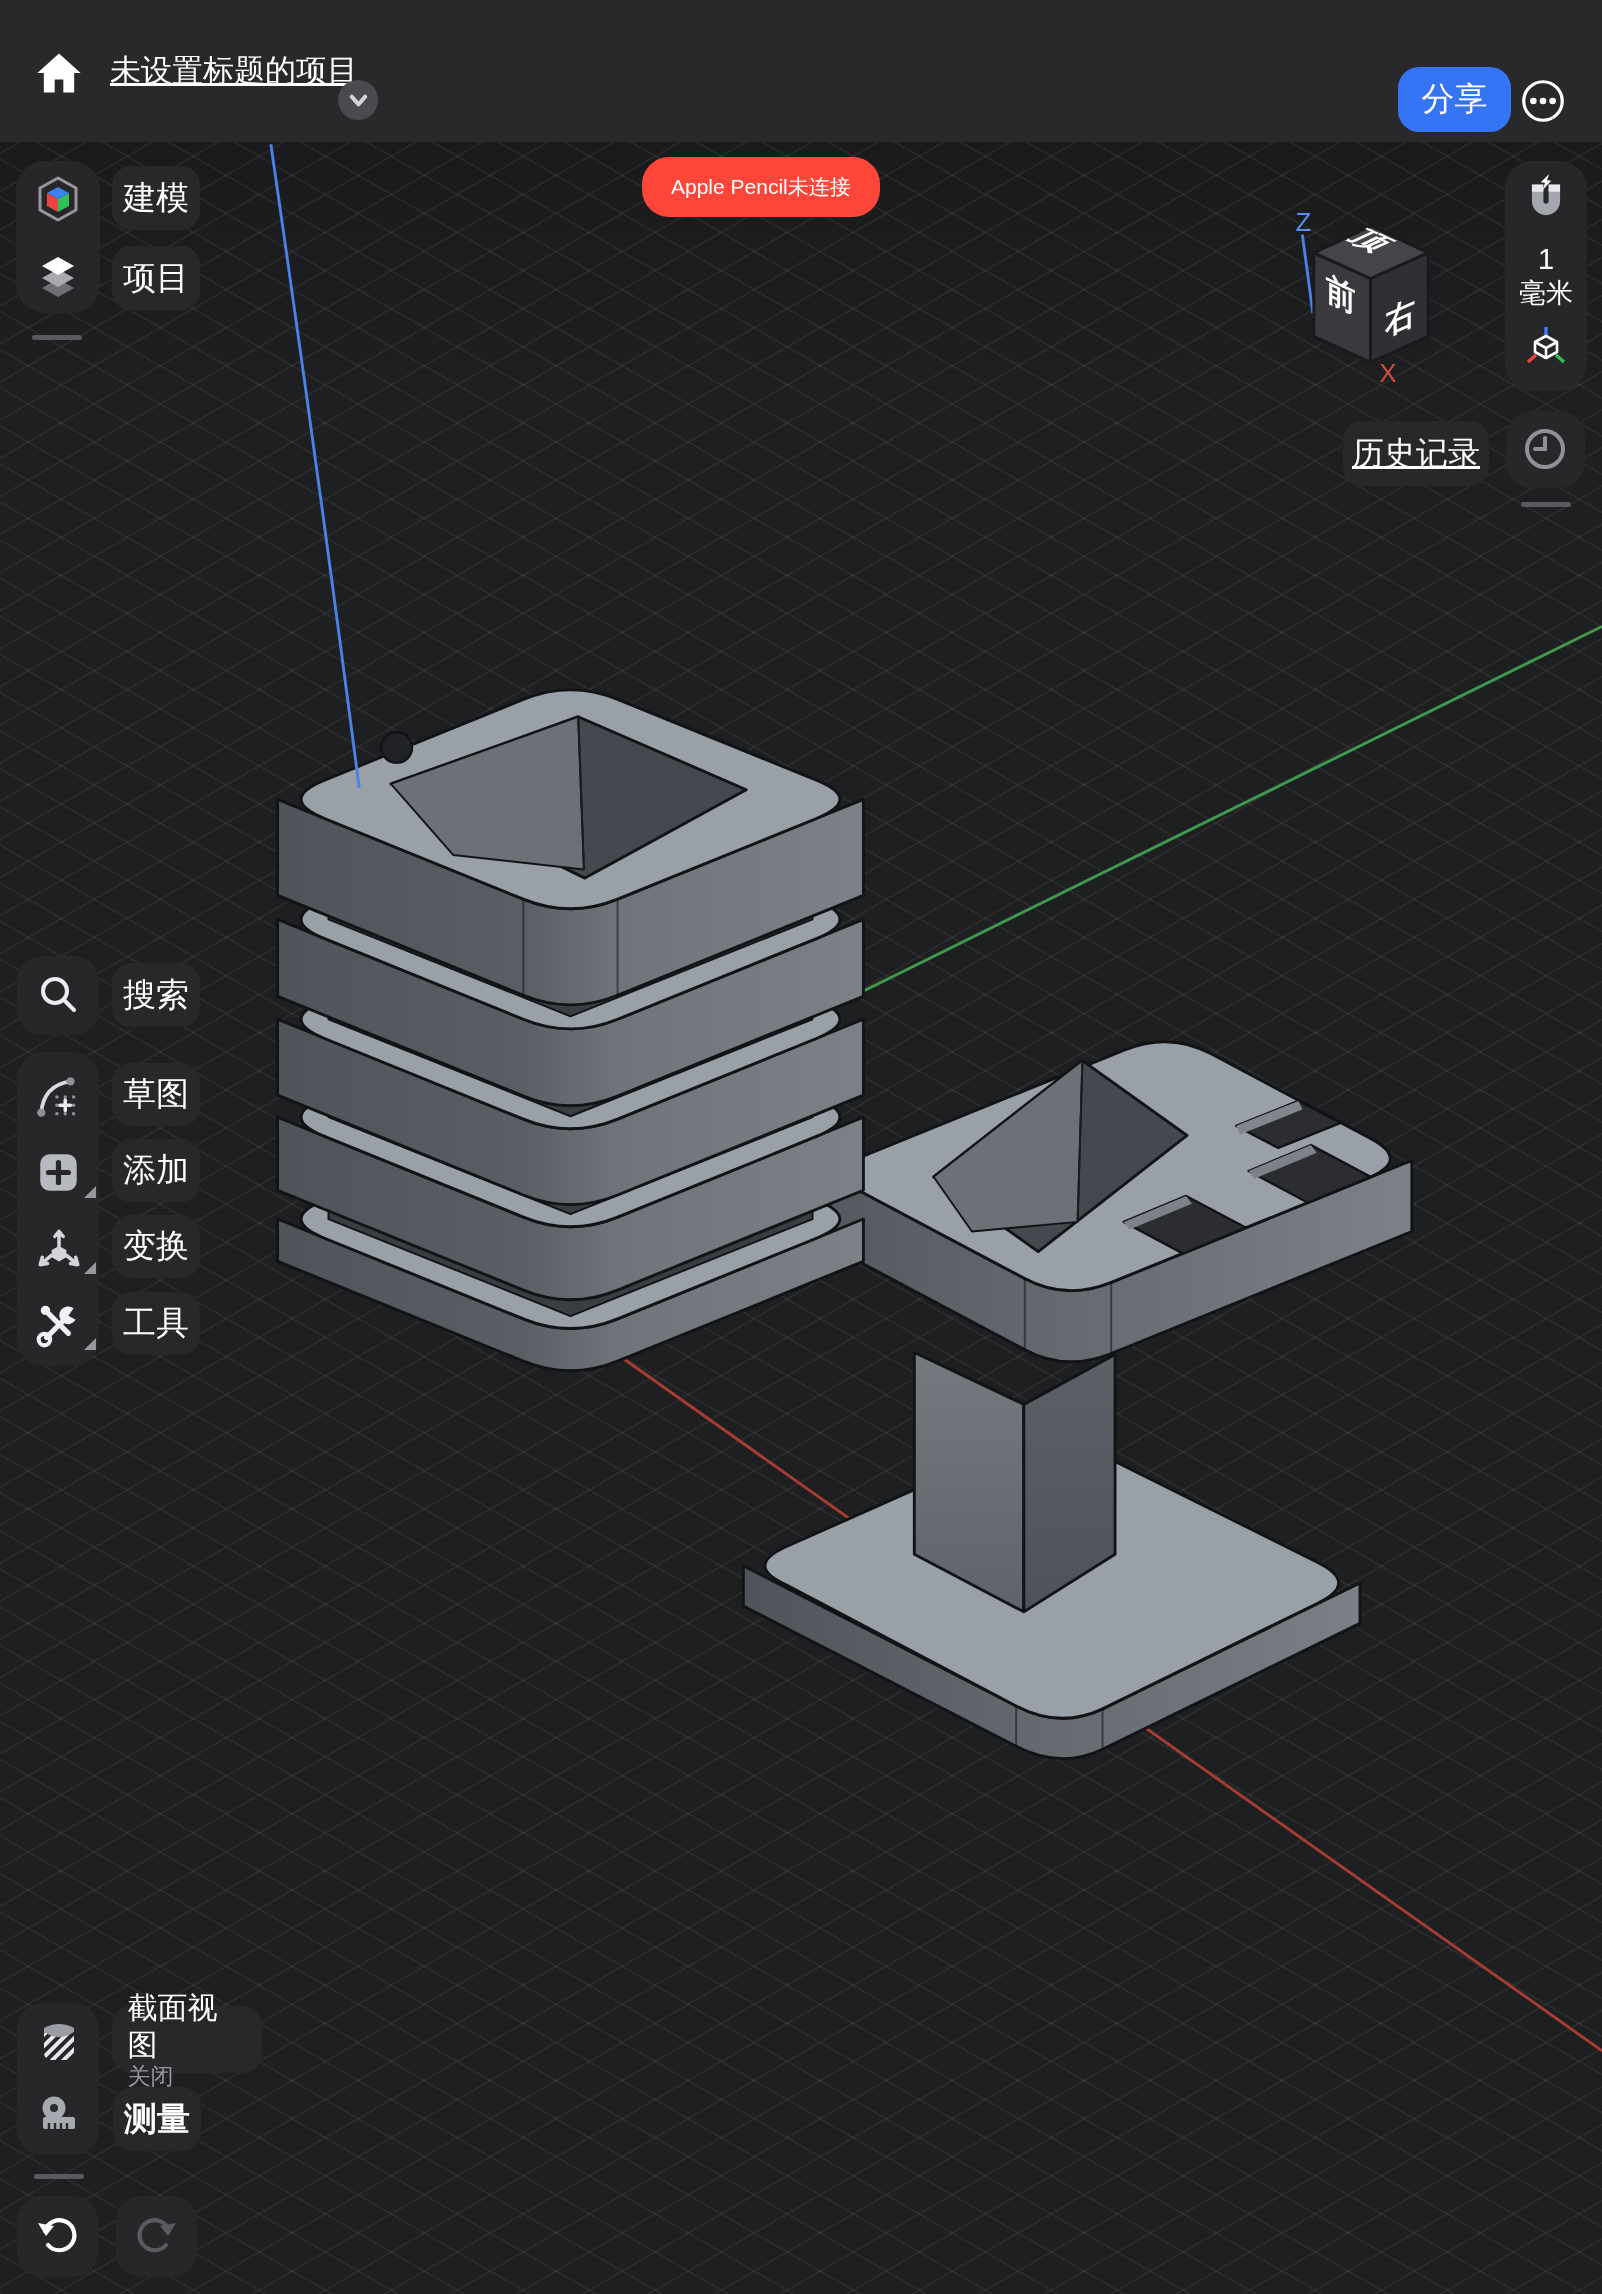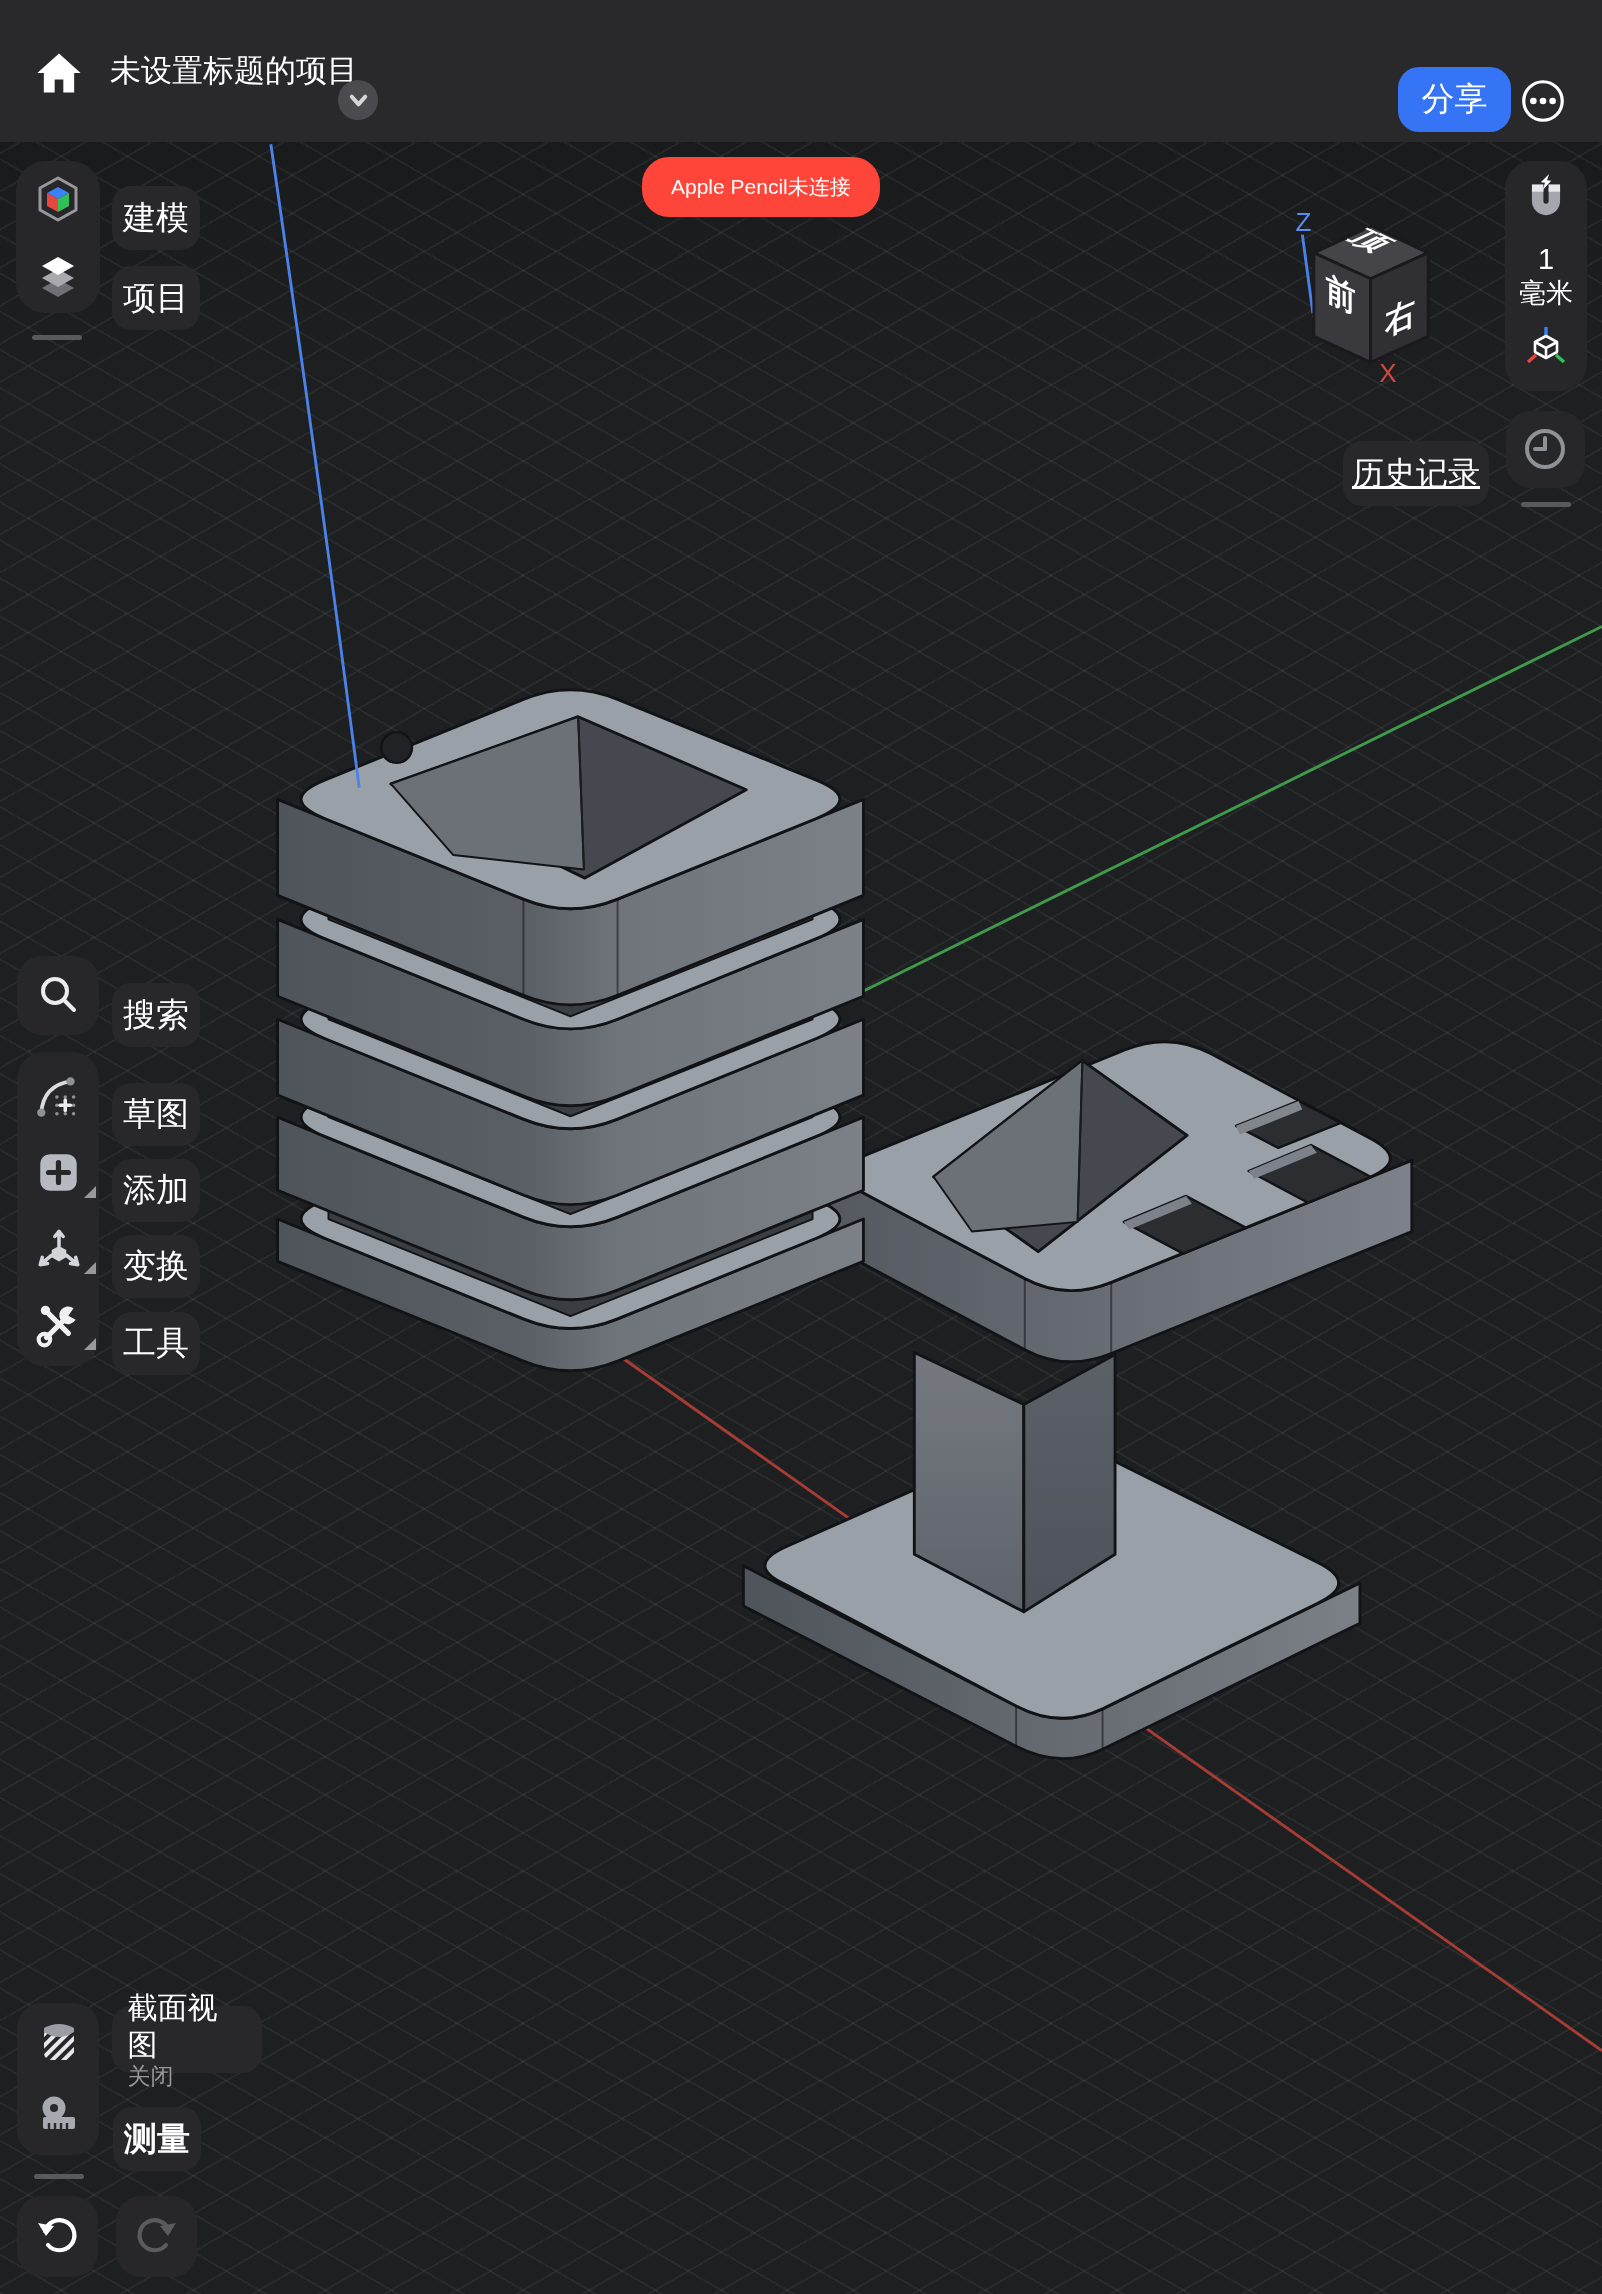--- a/index.html
+++ b/index.html
@@ -10,33 +10,33 @@
   .grid{position:absolute;inset:0;
     background-image:
       repeating-linear-gradient(30deg, rgba(255,255,255,0.05) 0 1.9px, transparent 1.9px 33px),
       repeating-linear-gradient(150deg, rgba(255,255,255,0.05) 0 1.9px, transparent 1.9px 33px),
       linear-gradient(#17181a 0,rgba(23,24,26,0) 403px);}
   #scene{position:absolute;left:0;top:0;}
   
   .topbar{position:absolute;left:0;top:0;width:1602px;height:142px;background:#29292c;}
   .home{position:absolute;left:33px;top:71px;width:54px;height:54px;transform:translateY(-50%);top:98px;}
   .title{position:absolute;left:110px;top:0;height:142px;display:flex;align-items:center;
-         font-size:31px;letter-spacing:0;color:#fff;}
+         font-size:31px;letter-spacing:0;color:#fff;text-decoration:underline;}
   .chev{position:absolute;left:338px;top:80px;width:40px;height:40px;border-radius:50%;
         background:#4a4a4f;display:flex;align-items:center;justify-content:center;}
   .share{position:absolute;left:1371px;top:67px;width:113px;height:65px;border-radius:21px;
          display:flex;align-items:center;justify-content:center;font-size:33px;color:#fff;}
   .more{position:absolute;left:1521px;top:79px;width:44px;height:44px;}
   
   .banner{position:absolute;left:642px;top:157px;height:60px;padding:0 29px;border-radius:27px;
           display:flex;align-items:center;justify-content:center;font-size:21px;color:#fff;}
   
   .panel{position:absolute;background:#27272a;border-radius:27px;}
   .pill{position:absolute;background:#28282b;border-radius:19px;color:#fff;
-        display:flex;align-items:center;justify-content:center;font-size:33px;margin-top:20px;}
+        display:flex;align-items:center;justify-content:center;font-size:33px;}
   .divider{position:absolute;width:50px;height:4.8px;border-radius:2.9px;background:#59595e;}
   .icon{position:absolute;}
   .tri{position:absolute;width:0;height:0;border-left:12.5px solid transparent;
        border-bottom:12.5px solid #97979c;}
   .pill2{position:absolute;background:#28282b;border-radius:19px;color:#fff;
          display:flex;flex-direction:column;justify-content:center;padding:5.8px 15.4px;box-sizing:border-box;}
   .pill2 .l1{font-size:30px;line-height:37px;}
   .pill2 .l2{font-size:23px;line-height:27px;color:#97979c;}
   .snapnum{position:absolute;left:1505px;top:240px;width:82px;text-align:center;color:#fff;}
   .snapnum .v{font-size:29px;line-height:35px;}

